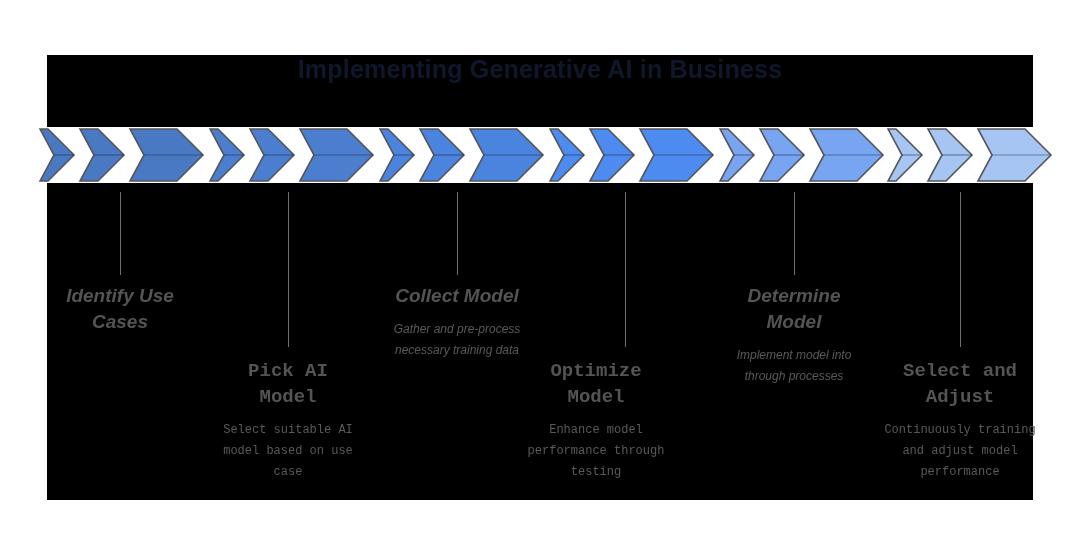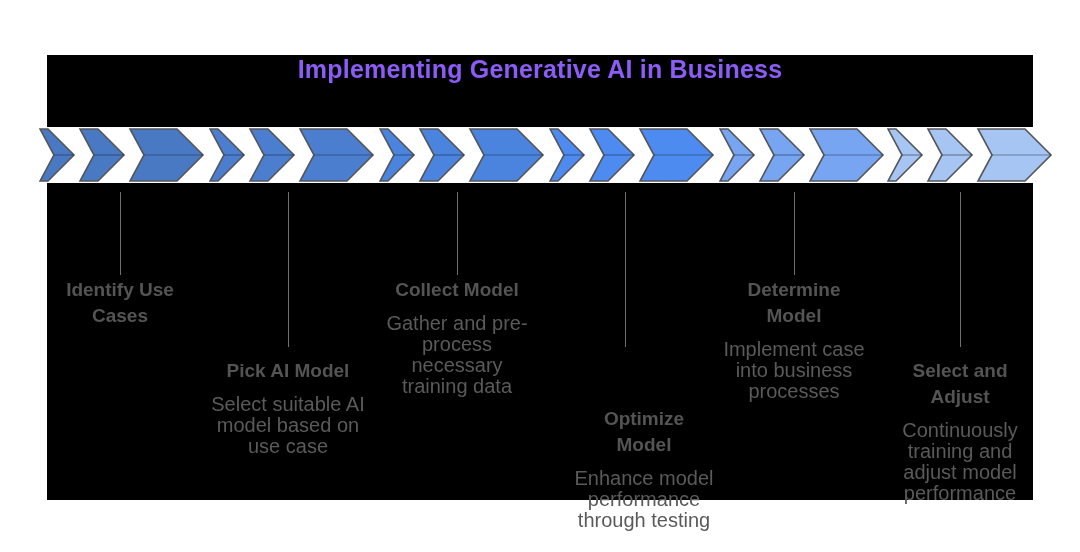--- a/index.html
+++ b/index.html
@@ -4,42 +4,42 @@
 <style>
   html,body{margin:0;padding:0;background:#ffffff;}
   .stage{
     position:relative;width:1080px;height:552px;overflow:hidden;
     font-family:"Liberation Sans", sans-serif;background:#ffffff;
   }
   .canvas{position:absolute;left:47px;top:55px;width:986px;height:445px;background:#000000;}
   .chevron-band{position:absolute;left:0;top:72px;width:986px;height:56px;background:#ffffff;}
   .diagram-title{
     position:absolute;left:0;top:56px;width:1080px;text-align:center;
-    font-size:25px;font-weight:bold;color:#8b5cf6;letter-spacing:.2px;line-height:26px;
+    font-size:25px;font-weight:bold;color:#0f172a;letter-spacing:.2px;line-height:26px;
   }
   .chevron-group{position:absolute;top:128px;width:167px;height:54px;}
   .chevron-group svg{display:block;}
   .chevron-group polygon{stroke:#55565a;stroke-width:1.6;stroke-linejoin:miter;}
   .chevron-group line{stroke:rgba(25,35,60,0.45);stroke-width:1.2;}
   .connector{position:absolute;width:1px;background:#6f6f6f;top:192px;}
   .connector.short{height:83px;}
   .connector.long{height:155px;}
   .step-text{position:absolute;width:176px;text-align:center;}
-  .step-text.high{top:277px;}
-  .step-text.low{top:358px;}
+  .step-text.high{top:283px;font-style:italic;}
+  .step-text.low{top:358px;font-family:Liberation Mono, monospace;}
   .step-heading{
     margin:0 auto;max-width:132px;font-size:19px;font-weight:bold;
     color:#545454;line-height:26px;
   }
   .step-desc{
-    margin:10px auto 0;width:154px;font-size:20px;color:#5a5a5a;line-height:21px;
+    margin:10px auto 0;width:154px;font-size:12px;color:#5a5a5a;line-height:21px;
   }
   
   .s1{left:120px;} .s2{left:288px;} .s3{left:457px;} .s4{left:625px;} .s5{left:794px;} .s6{left:960px;}
-  .t1{left:32px;} .t2{left:200px;} .t3{left:369px;} .t4{left:556px;margin-top:48px;} .t5{left:706px;} .t6{left:872px;}
+  .t1{left:32px;} .t2{left:200px;} .t3{left:369px;} .t4{left:508px;} .t5{left:706px;} .t6{left:872px;}
   .g1{left:39px;} .g2{left:209px;} .g3{left:379px;} .g4{left:549px;} .g5{left:719px;} .g6{left:887px;}
 </style>
 </head>
 <body>
 
 <div class="stage">
   <div class="canvas">
     <div class="chevron-band"></div>
   </div>
 
@@ -123,19 +123,19 @@
   <div class="step-text high t3">
     <div class="step-heading">Collect Model</div>
     <div class="step-desc">Gather and pre-process necessary training data</div>
   </div>
   <div class="step-text low t4">
     <div class="step-heading">Optimize Model</div>
     <div class="step-desc">Enhance model performance through testing</div>
   </div>
   <div class="step-text high t5">
     <div class="step-heading">Determine Model</div>
-    <div class="step-desc">Implement case into business processes</div>
+    <div class="step-desc">Implement model into through processes</div>
   </div>
   <div class="step-text low t6">
     <div class="step-heading">Select and Adjust</div>
     <div class="step-desc">Continuously training and adjust model performance</div>
   </div>
 </div>
 
 </body></html>

